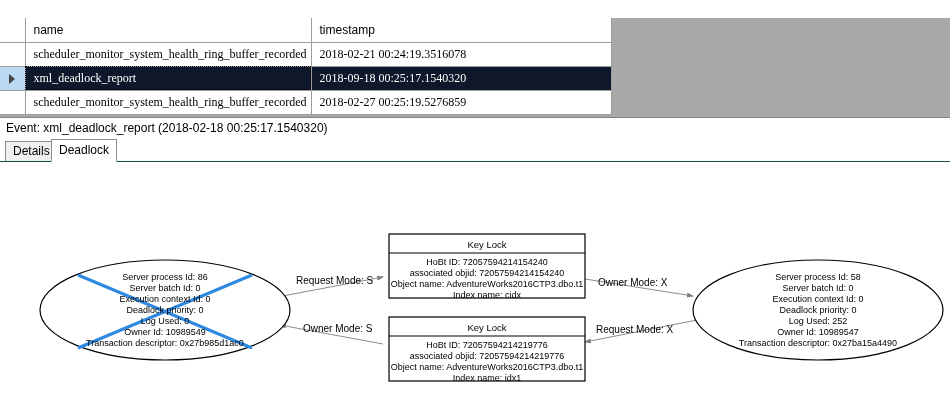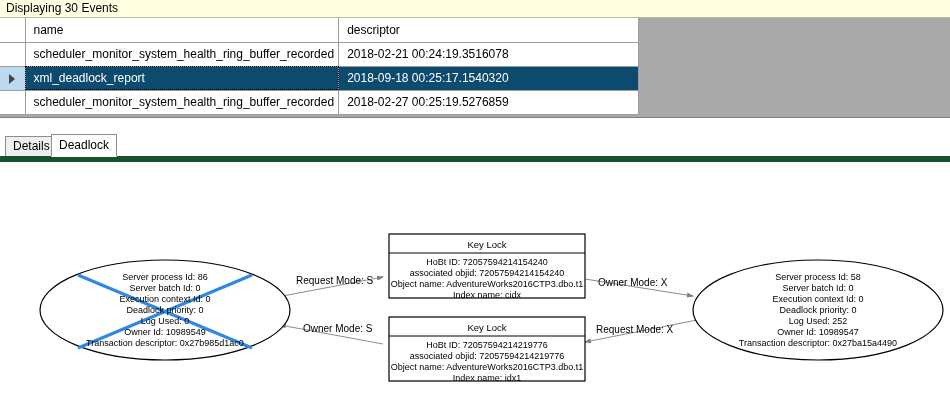--- a/index.html
+++ b/index.html
@@ -65,25 +65,25 @@
     background: #ffffff;
   }
   table.events-grid .col-sel { width: 25px; padding: 0; text-align: center; }
   table.events-grid .col-name { width: 278px; }
   table.events-grid .col-ts { width: 300px; }
   table.events-grid thead th {
     background: #ffffff;
     color: #000;
     padding-left: 8px;
   }
-  table.events-grid tbody td { padding-left: 8px; }
+  table.events-grid tbody td { padding-left: 8px; font-family: Liberation Serif, serif; }
 
   tr.row-selected td.cell-name,
   tr.row-selected td.cell-ts {
-    background: #0c4a6e;
+    background: #0f172a;
     color: #ffffff;
   }
   tr.row-selected td.cell-name {
     outline: 1px dotted #000;
     outline-offset: -1px;
   }
   tr.row-selected td.col-sel {
     background: #bcd9f2;
   }
   .row-marker {
@@ -105,21 +105,21 @@
     box-sizing: border-box;
     font-size: 12px;
     background: #ffffff;
   }
 
   
   .tabstrip {
     position: absolute;
     left: 0; top: 140px;
     width: 950px; height: 22px;
-    border-bottom: 6px solid #14532d;
+    border-bottom: 1px solid #14532d;
     box-sizing: border-box;
     background: #ffffff;
   }
   .tab {
     position: absolute;
     bottom: 0;
     height: 20px;
     line-height: 19px;
     padding: 0 7px;
     box-sizing: border-box;
@@ -166,29 +166,28 @@
     font-family: "Liberation Sans", sans-serif;
     font-size: 10px;
     fill: #000;
   }
 </style>
 </head>
 <body>
 
 <div id="app">
 
-  <div class="events-banner">Displaying 30 Events</div>
 
   <div class="grid-wrap">
     <table class="events-grid">
       <thead>
         <tr>
           <th class="col-sel"></th>
           <th class="col-name">name</th>
-          <th class="col-ts">descriptor</th>
+          <th class="col-ts">timestamp</th>
         </tr>
       </thead>
       <tbody>
         <tr>
           <td class="col-sel"></td>
           <td class="col-name cell-name">scheduler_monitor_system_health_ring_buffer_recorded</td>
           <td class="col-ts cell-ts">2018-02-21 00:24:19.3516078</td>
         </tr>
         <tr class="row-selected">
           <td class="col-sel">
@@ -199,20 +198,21 @@
         </tr>
         <tr>
           <td class="col-sel"></td>
           <td class="col-name cell-name">scheduler_monitor_system_health_ring_buffer_recorded</td>
           <td class="col-ts cell-ts">2018-02-27 00:25:19.5276859</td>
         </tr>
       </tbody>
     </table>
   </div>
 
+  <div class="event-caption">Event: xml_deadlock_report (2018-02-18 00:25:17.1540320)</div>
 
   <div class="tabstrip">
     <div class="tab inactive">Details</div>
     <div class="tab active">Deadlock</div>
   </div>
 
   <div class="graph-pane">
     <svg width="950" height="238" viewBox="0 0 950 238">
       <defs>
         <marker id="arrowhead" markerWidth="7" markerHeight="7" refX="6" refY="2.6" orient="auto" markerUnits="strokeWidth">

